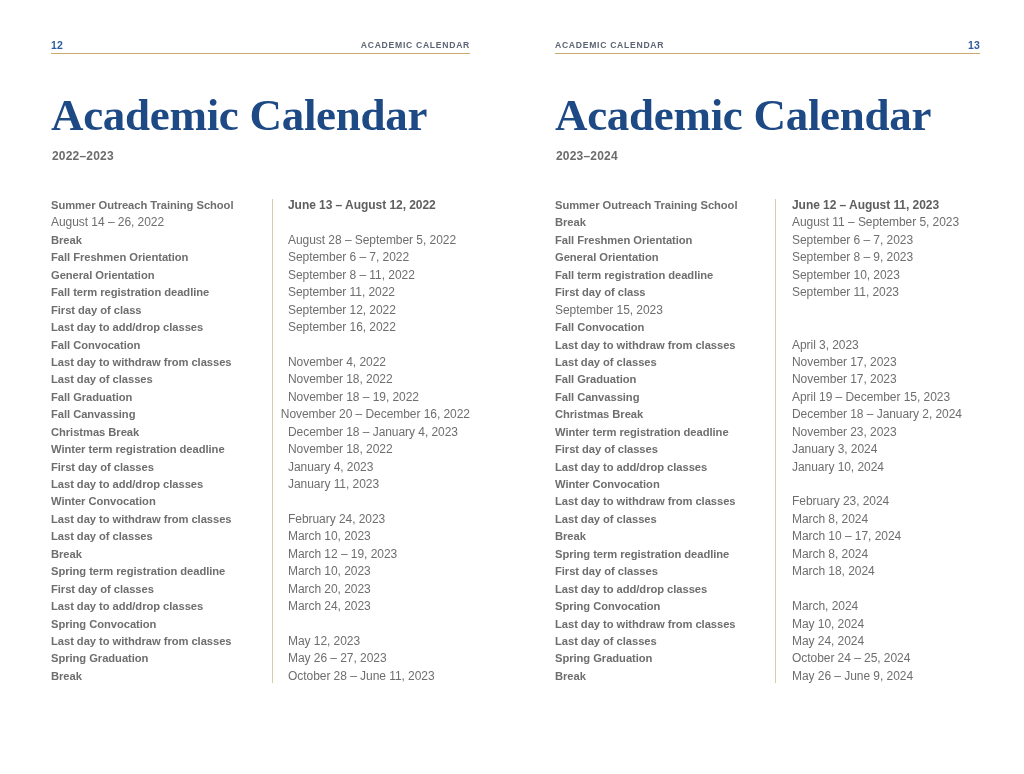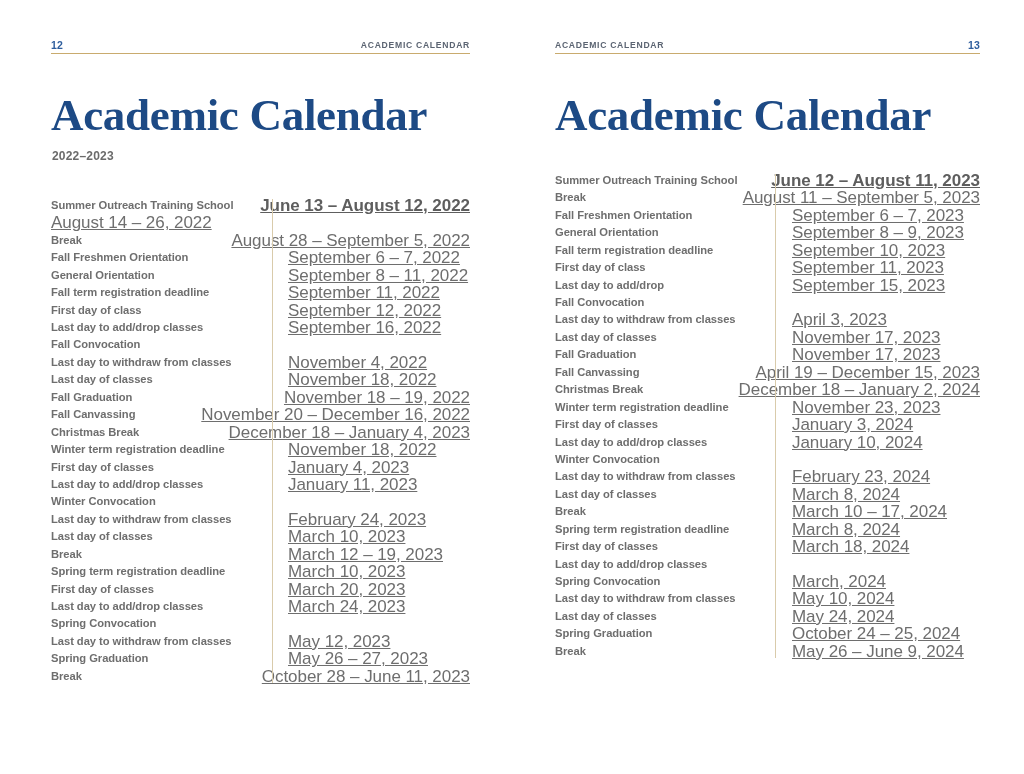--- a/index.html
+++ b/index.html
@@ -85,41 +85,40 @@
     top: 2px;
     width: 1px;
     background: #d9cbab;
   }
   .cal-left .cal-rule  { left: 221px; height: 484px; }
   .cal-right .cal-rule { left: 220px; height: 484px; }
 
   .row {
     display: flex;
     height: 17.45px;
-    align-items: flex-end;
+    align-items: center;
   }
   .ev-label {
     font-size: 11.2px;
     font-weight: 700;
     color: #6e6e6e;
     letter-spacing: -0.05px;
     line-height: 17.45px;
     white-space: nowrap;
   }
   .cal-left  .ev-label { width: 237px; }
   .cal-right .ev-label { width: 237px; }
 
   .ev-date {
-    font-size: 17px;
+    font-size: 12px;
     font-weight: 400;
     color: #6e6e6e;
     letter-spacing: -0.05px;
     line-height: 17.45px;
     white-space: nowrap;
-    text-decoration: underline;
   }
   .ev-date.bold { font-weight: 700; color: #5e5e5e; }
   .ev-date.empty { color: transparent; }
 </style>
 </head>
 <body>
 
 <div class="spread">
 
   <div class="page page-left">
@@ -251,20 +250,21 @@
   </div>
 
   <div class="page page-right">
 
     <div class="runhead rh-right">
       <span class="runtitle">ACADEMIC CALENDAR</span>
       <span class="folio">13</span>
     </div>
 
     <h1 class="title">Academic Calendar</h1>
+    <div class="subtitle">2023–2024</div>
 
     <div class="cal cal-right">
       <div class="cal-rule"></div>
       <div>
           <div class="row">
             <div class="ev-label">Summer Outreach Training School</div>
             <div class="ev-date bold">June 12 – August 11, 2023</div>
           </div>
           <div class="row">
             <div class="ev-label">Break</div>
@@ -280,21 +280,20 @@
           </div>
           <div class="row">
             <div class="ev-label">Fall term registration deadline</div>
             <div class="ev-date">September 10, 2023</div>
           </div>
           <div class="row">
             <div class="ev-label">First day of class</div>
             <div class="ev-date">September 11, 2023</div>
           </div>
           <div class="row">
-            <div class="ev-label">Last day to add/drop</div>
             <div class="ev-date">September 15, 2023</div>
           </div>
           <div class="row">
             <div class="ev-label">Fall Convocation</div>
             <div class="ev-date empty">&nbsp;</div>
           </div>
           <div class="row">
             <div class="ev-label">Last day to withdraw from classes</div>
             <div class="ev-date">April 3, 2023</div>
           </div>

